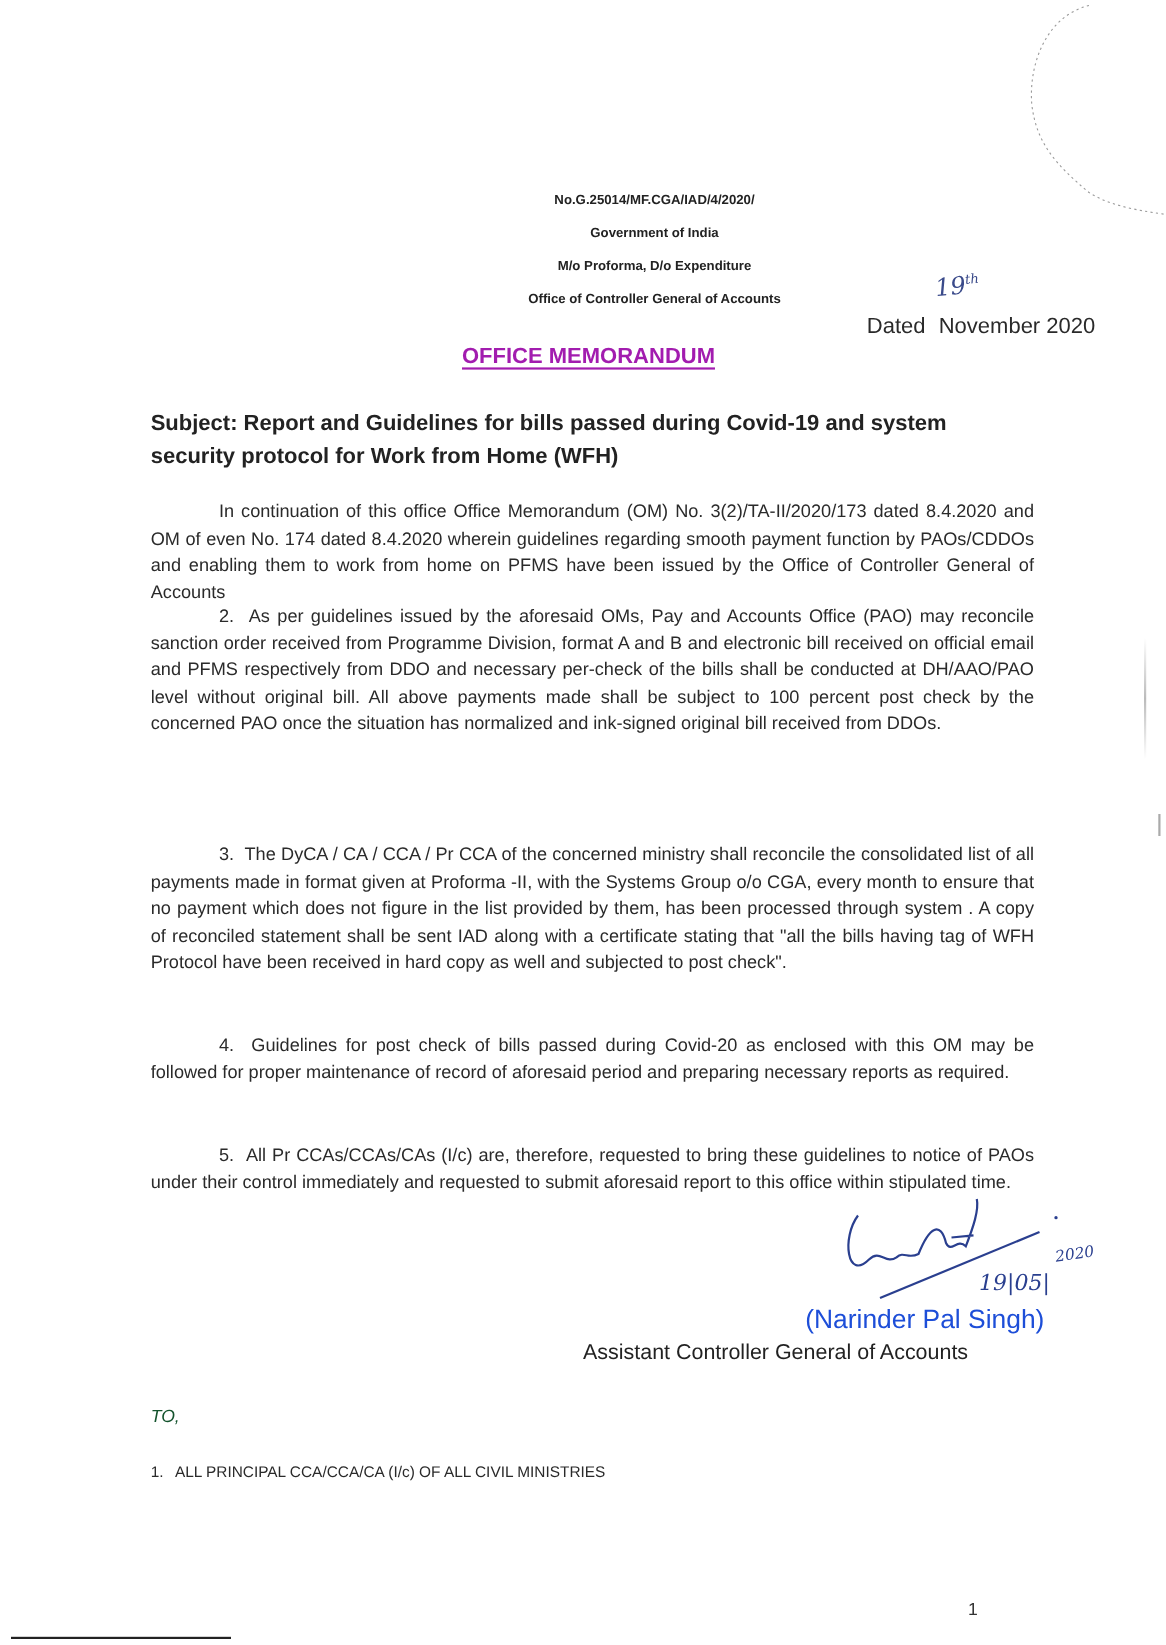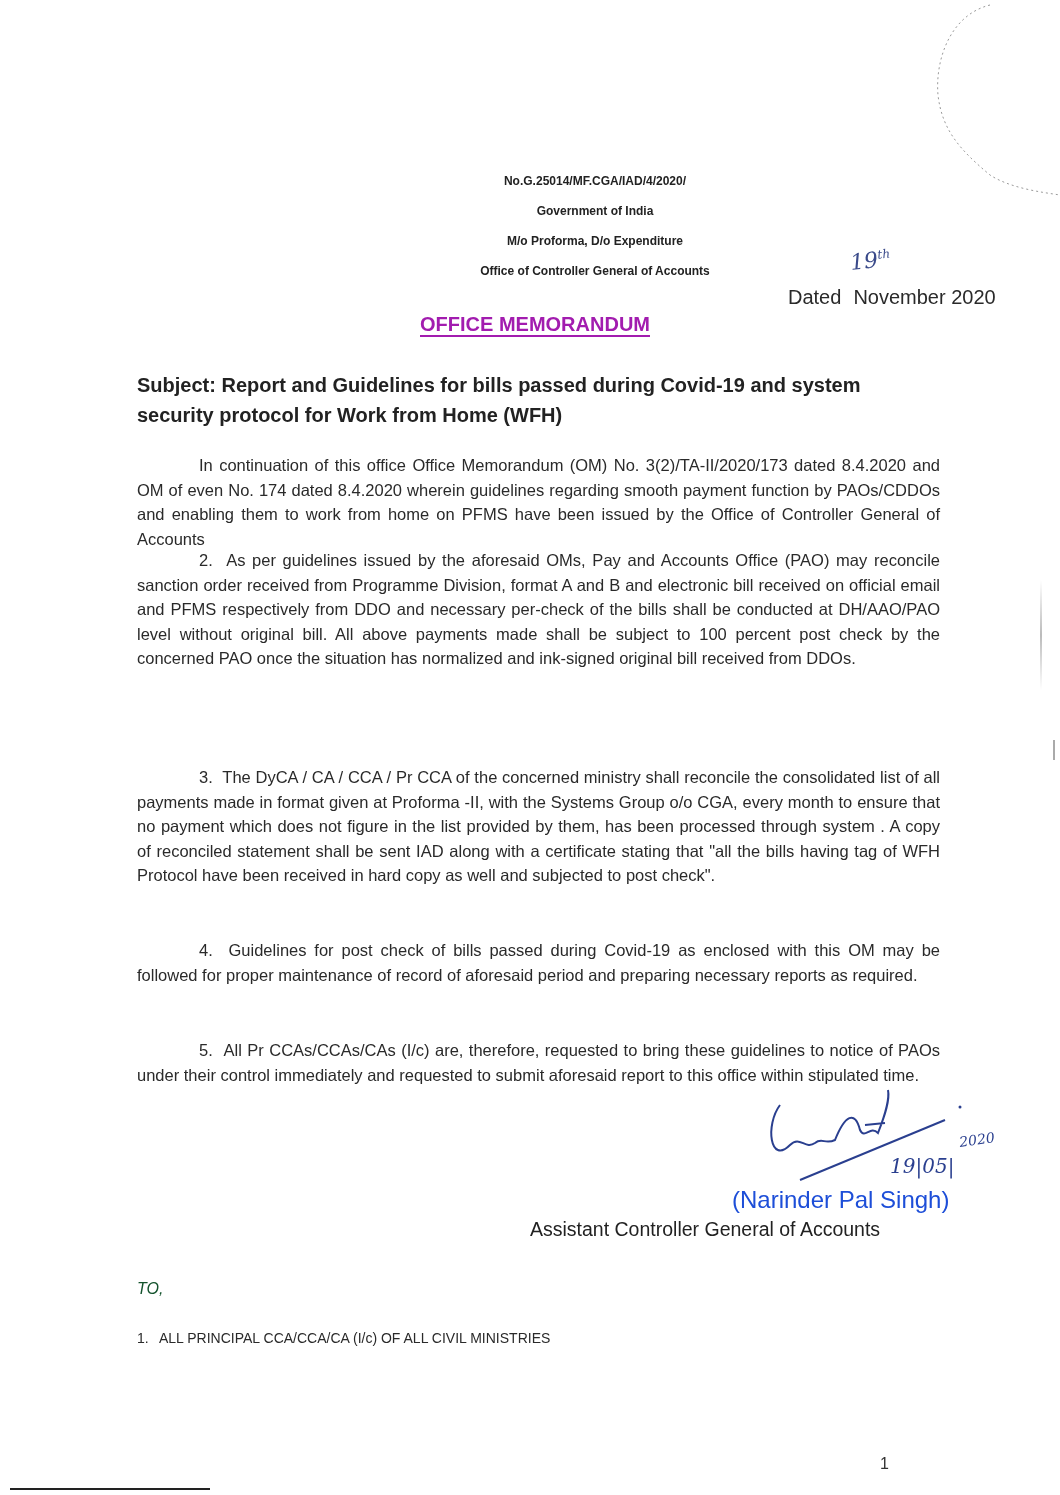--- a/index.html
+++ b/index.html
@@ -64,21 +64,21 @@
 
 <div class="para" style="top:548px;">
   <span class="indent"></span><span>2.</span>&nbsp;&nbsp;<span>As per guidelines issued by the aforesaid OMs, Pay and Accounts Office (PAO) may reconcile sanction order received from Programme Division, format A and B and electronic bill received on official email and PFMS respectively from DDO and necessary per-check of the bills shall be conducted at DH/AAO/PAO level without original bill. All above payments made shall be subject to 100 percent post check by the concerned PAO once the situation has normalized and ink-signed original bill received from DDOs.</span>
 </div>
 
 <div class="para" style="top:765px;">
   <span class="indent"></span><span>3.</span>&nbsp;&nbsp;<span>The DyCA / CA / CCA / Pr CCA of the concerned ministry shall reconcile the consolidated list of all payments made in format given at Proforma -II, with the Systems Group o/o CGA, every month to ensure that no payment which does not figure in the list provided by them, has been processed through system . A copy of reconciled statement shall be sent IAD along with a certificate stating that "all the bills having tag of WFH Protocol have been received in hard copy as well and subjected to post check".</span>
 </div>
 
 <div class="para" style="top:938px;">
-  <span class="indent"></span><span>4.</span>&nbsp;&nbsp;<span>Guidelines for post check of bills passed during Covid-19 as enclosed with this OM may be followed for proper maintenance of record of aforesaid period and preparing necessary reports as required.</span>
+  <span class="indent"></span><span>4.</span>&nbsp;&nbsp;<span>Guidelines for post check of bills passed during Covid-20 as enclosed with this OM may be followed for proper maintenance of record of aforesaid period and preparing necessary reports as required.</span>
 </div>
 
 <div class="para" style="top:1038px;">
   <span class="indent"></span><span>5.</span>&nbsp;&nbsp;<span>All Pr CCAs/CCAs/CAs (I/c) are, therefore, requested to bring these guidelines to notice of PAOs under their control immediately and requested to submit aforesaid report to this office within stipulated time.</span>
 </div>
 
 <svg class="signature" viewBox="0 0 280 100">
   <path d="M20 20 C 5 40, 10 80, 30 60 C 40 50, 45 65, 55 58 C 62 52, 65 60, 75 55 C 85 30, 95 25, 100 45 C 105 55, 110 40, 118 48 C 125 30, 130 15, 128 5 M 105 40 L 125 38" fill="none" stroke="#2a3f8f" stroke-width="2"></path>
   <path d="M40 95 L 185 35" fill="none" stroke="#2a3f8f" stroke-width="2"></path>
   <text x="130" y="88" font-family="DejaVu Serif, serif" font-size="20" fill="#2a3f8f" font-style="italic">19|05|</text>

